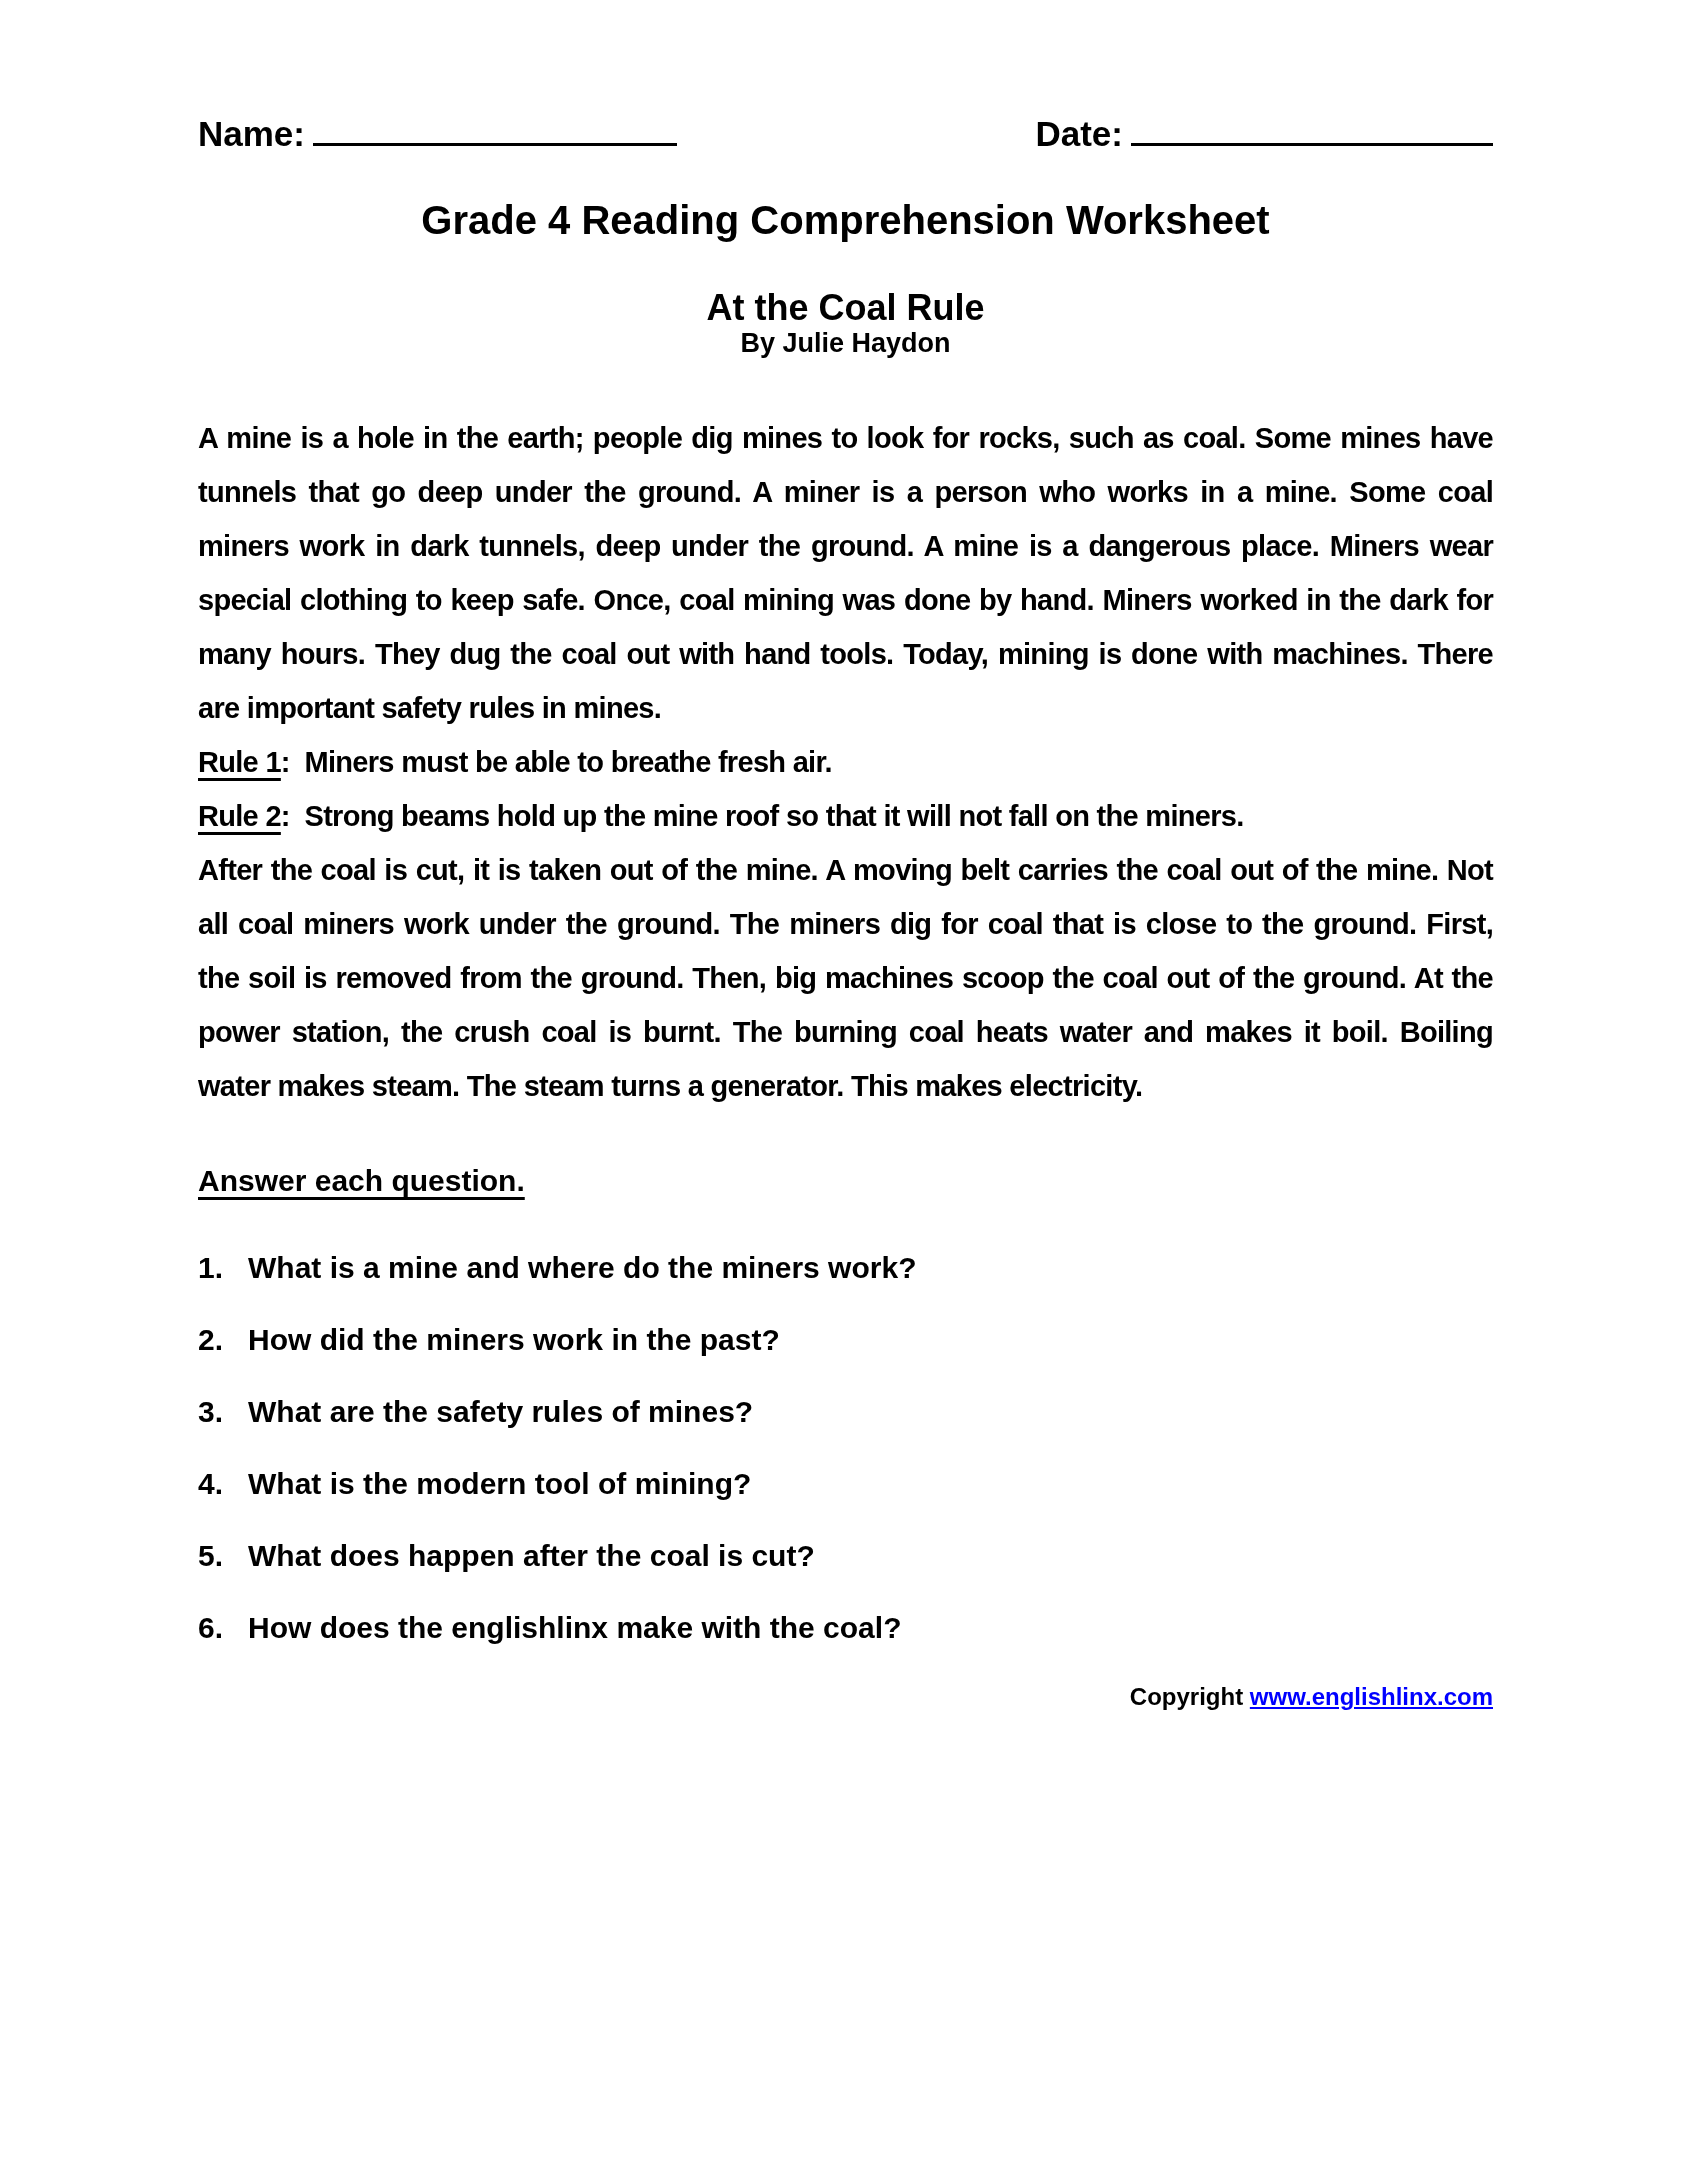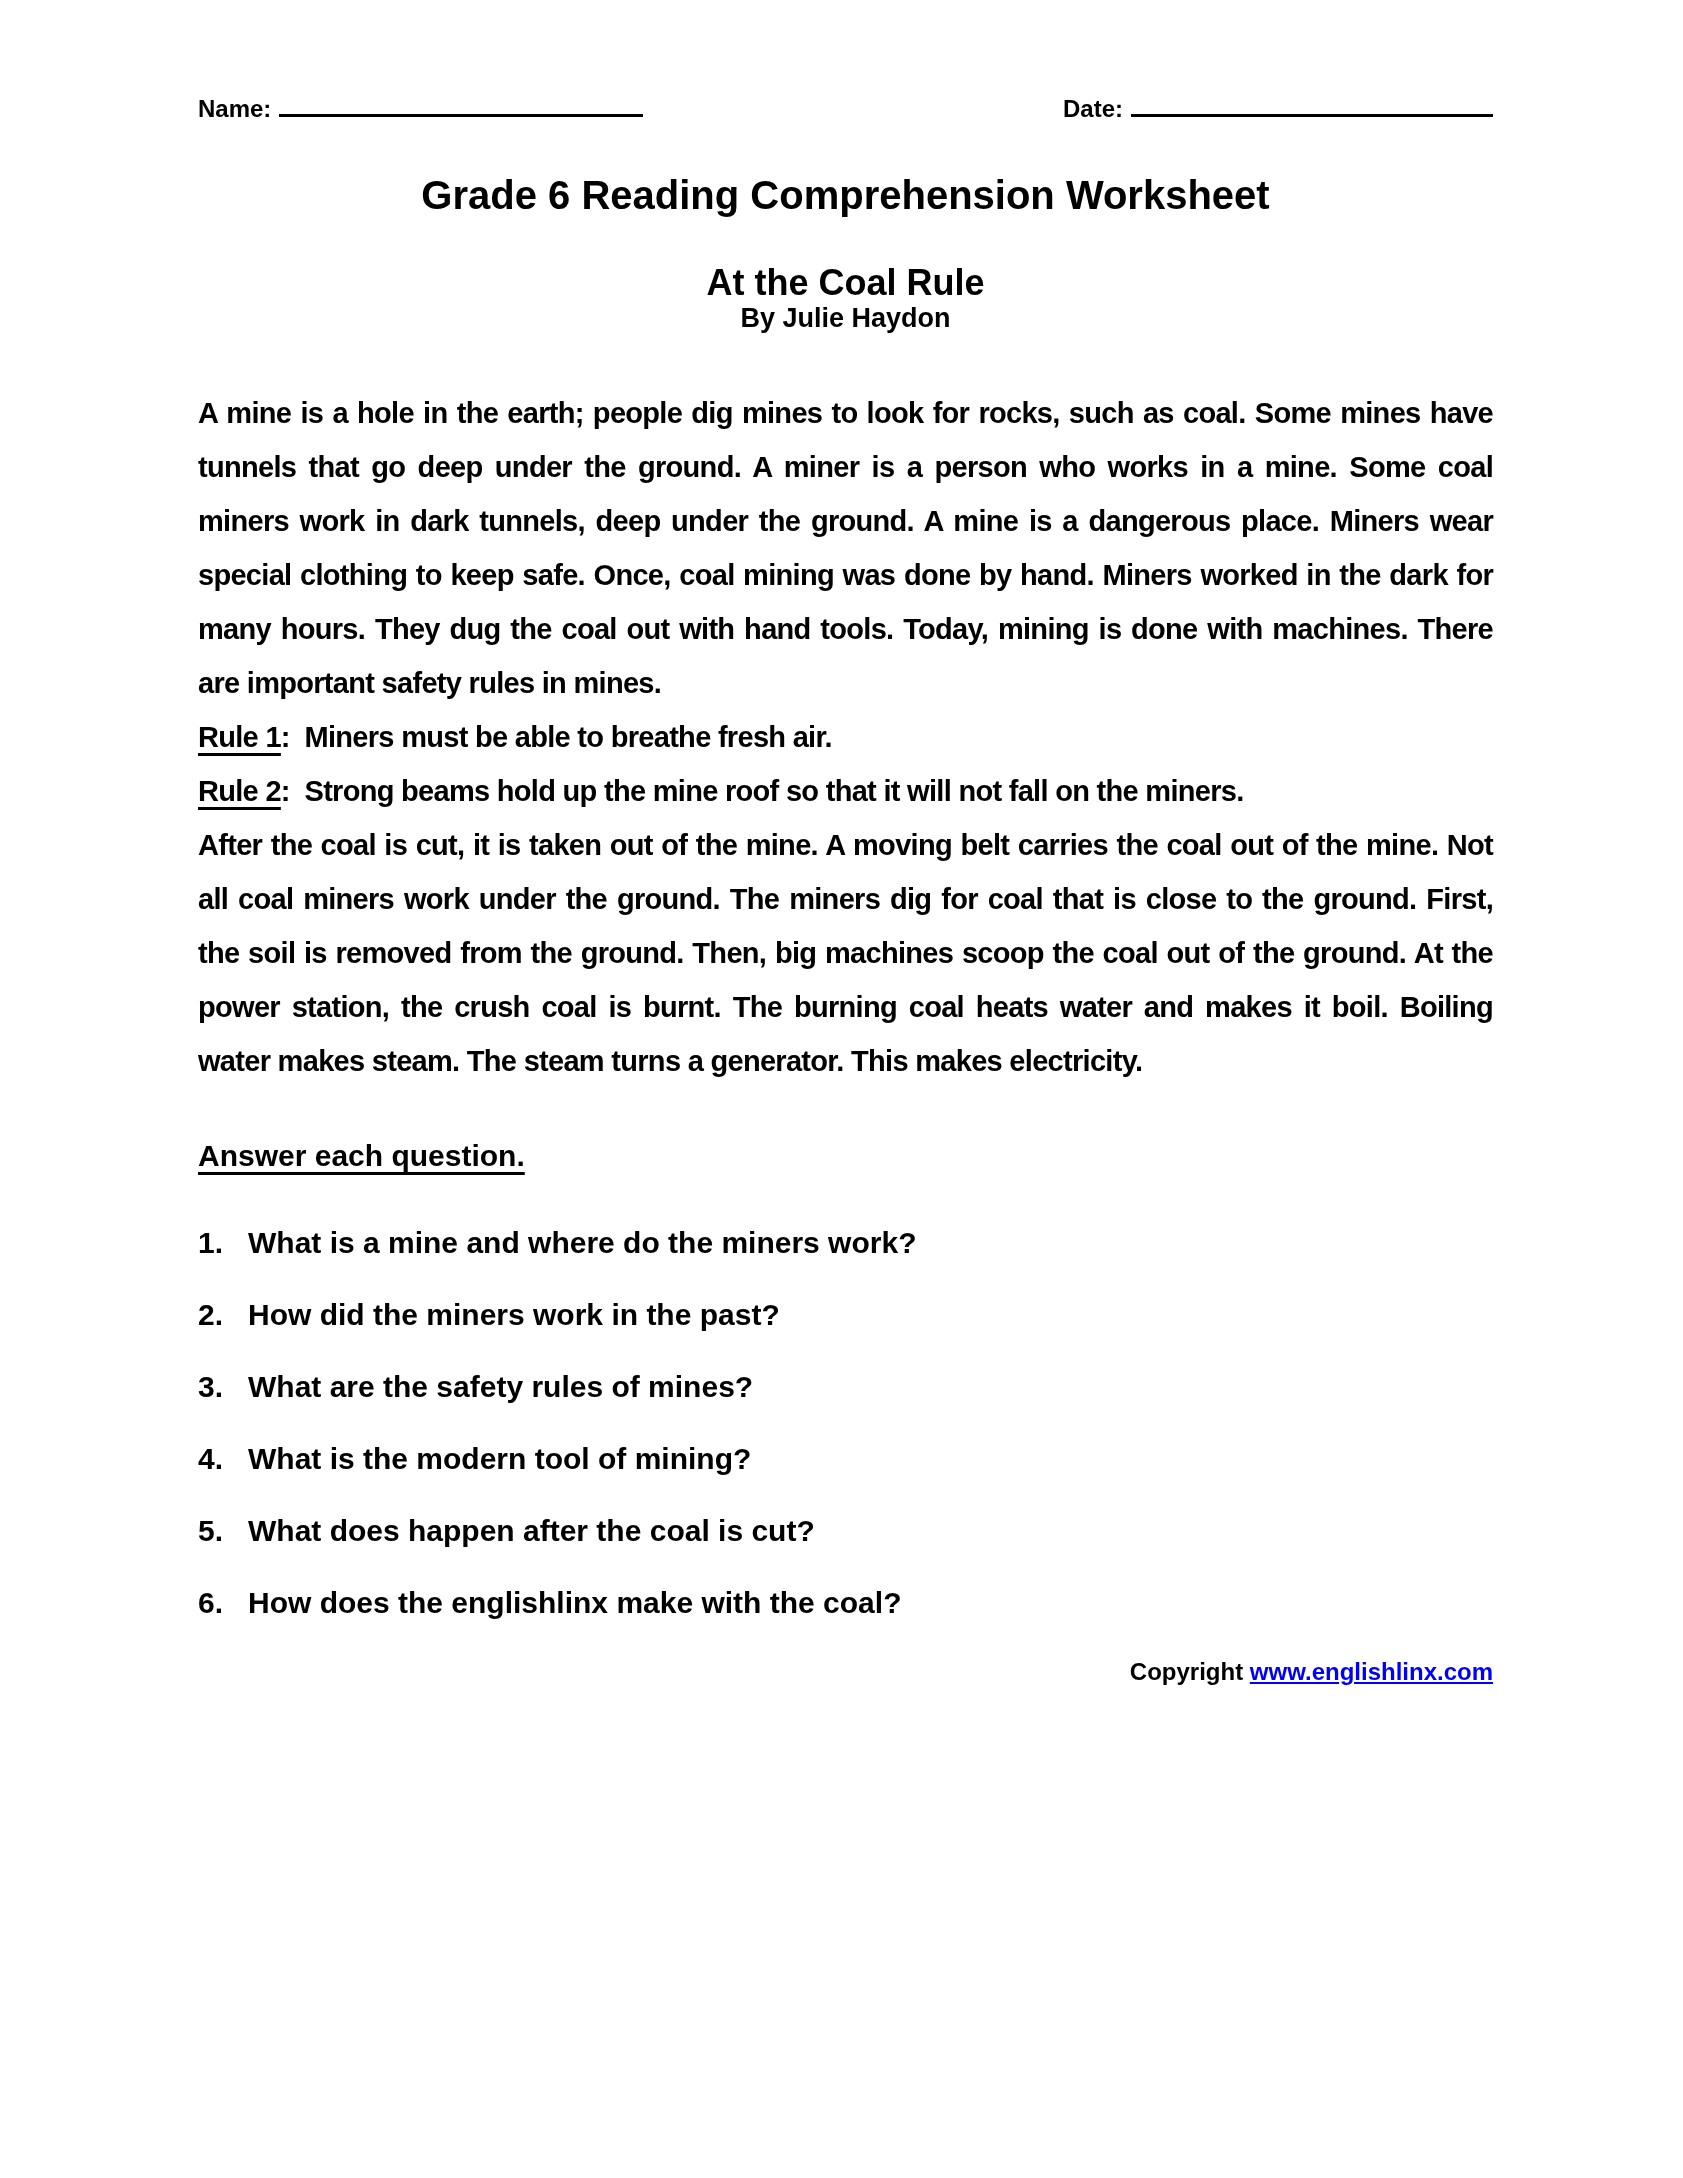--- a/index.html
+++ b/index.html
@@ -10,21 +10,21 @@
     font-weight: 700;
   }
   .page {
     box-sizing: border-box;
     width: 1683px; height: 2178px;
     padding: 0 190px 0 198px;
     overflow: hidden;
   }
   .header-row {
     display: flex; justify-content: space-between; align-items: flex-end;
-    padding-top: 88px; font-size: 24px; line-height: 32px;
+    padding-top: 117px; font-size: 35px; line-height: 32px;
   }
   .field-group { white-space: nowrap; }
   .blank {
     display: inline-block; border-bottom: 3px solid #000;
     height: 26px; vertical-align: baseline;
   }
   .blank-name { width: 364px; margin-left: 8px; }
   .blank-date { width: 362px; margin-left: 8px; }
   .title   { text-align: center; font-size: 40px; line-height: 44px; margin-top: 48px; }
   .subtitle{ text-align: center; font-size: 36px; line-height: 40px; margin-top: 46px; }
@@ -55,21 +55,21 @@
 
   <div class="header-row">
     <span class="field-group">
       <span>Name:</span><span class="blank blank-name"></span>
     </span>
     <span class="field-group">
       <span>Date:</span><span class="blank blank-date"></span>
     </span>
   </div>
 
-  <div class="title">Grade 6 Reading Comprehension Worksheet</div>
+  <div class="title">Grade 4 Reading Comprehension Worksheet</div>
 
   <div class="subtitle">At the Coal Rule</div>
 
   <div class="byline">By Julie Haydon</div>
 
   <div class="passage">
     <div class="just">A mine is a hole in the earth; people dig mines to look for rocks, such as coal. Some mines have tunnels that go deep under the ground. A miner is a person who works in a mine. Some coal miners work in dark tunnels, deep under the ground. A mine is a dangerous place. Miners wear special clothing to keep safe. Once, coal mining was done by hand. Miners worked in the dark for many hours. They dug the coal out with hand tools. Today, mining is done with machines. There are important safety rules in mines.</div>
     <div><span class="u">Rule 1</span><span class="rule-text">:  Miners must be able to breathe fresh air.</span></div>
     <div><span class="u">Rule 2</span><span class="rule-text">:  Strong beams hold up the mine roof so that it will not fall on the miners.</span></div>
     <div class="just">After the coal is cut, it is taken out of the mine. A moving belt carries the coal out of the mine. Not all coal miners work under the ground. The miners dig for coal that is close to the ground. First, the soil is removed from the ground. Then, big machines scoop the coal out of the ground. At the power station, the crush coal is burnt. The burning coal heats water and makes it boil. Boiling water makes steam. The steam turns a generator. This makes electricity.</div>

